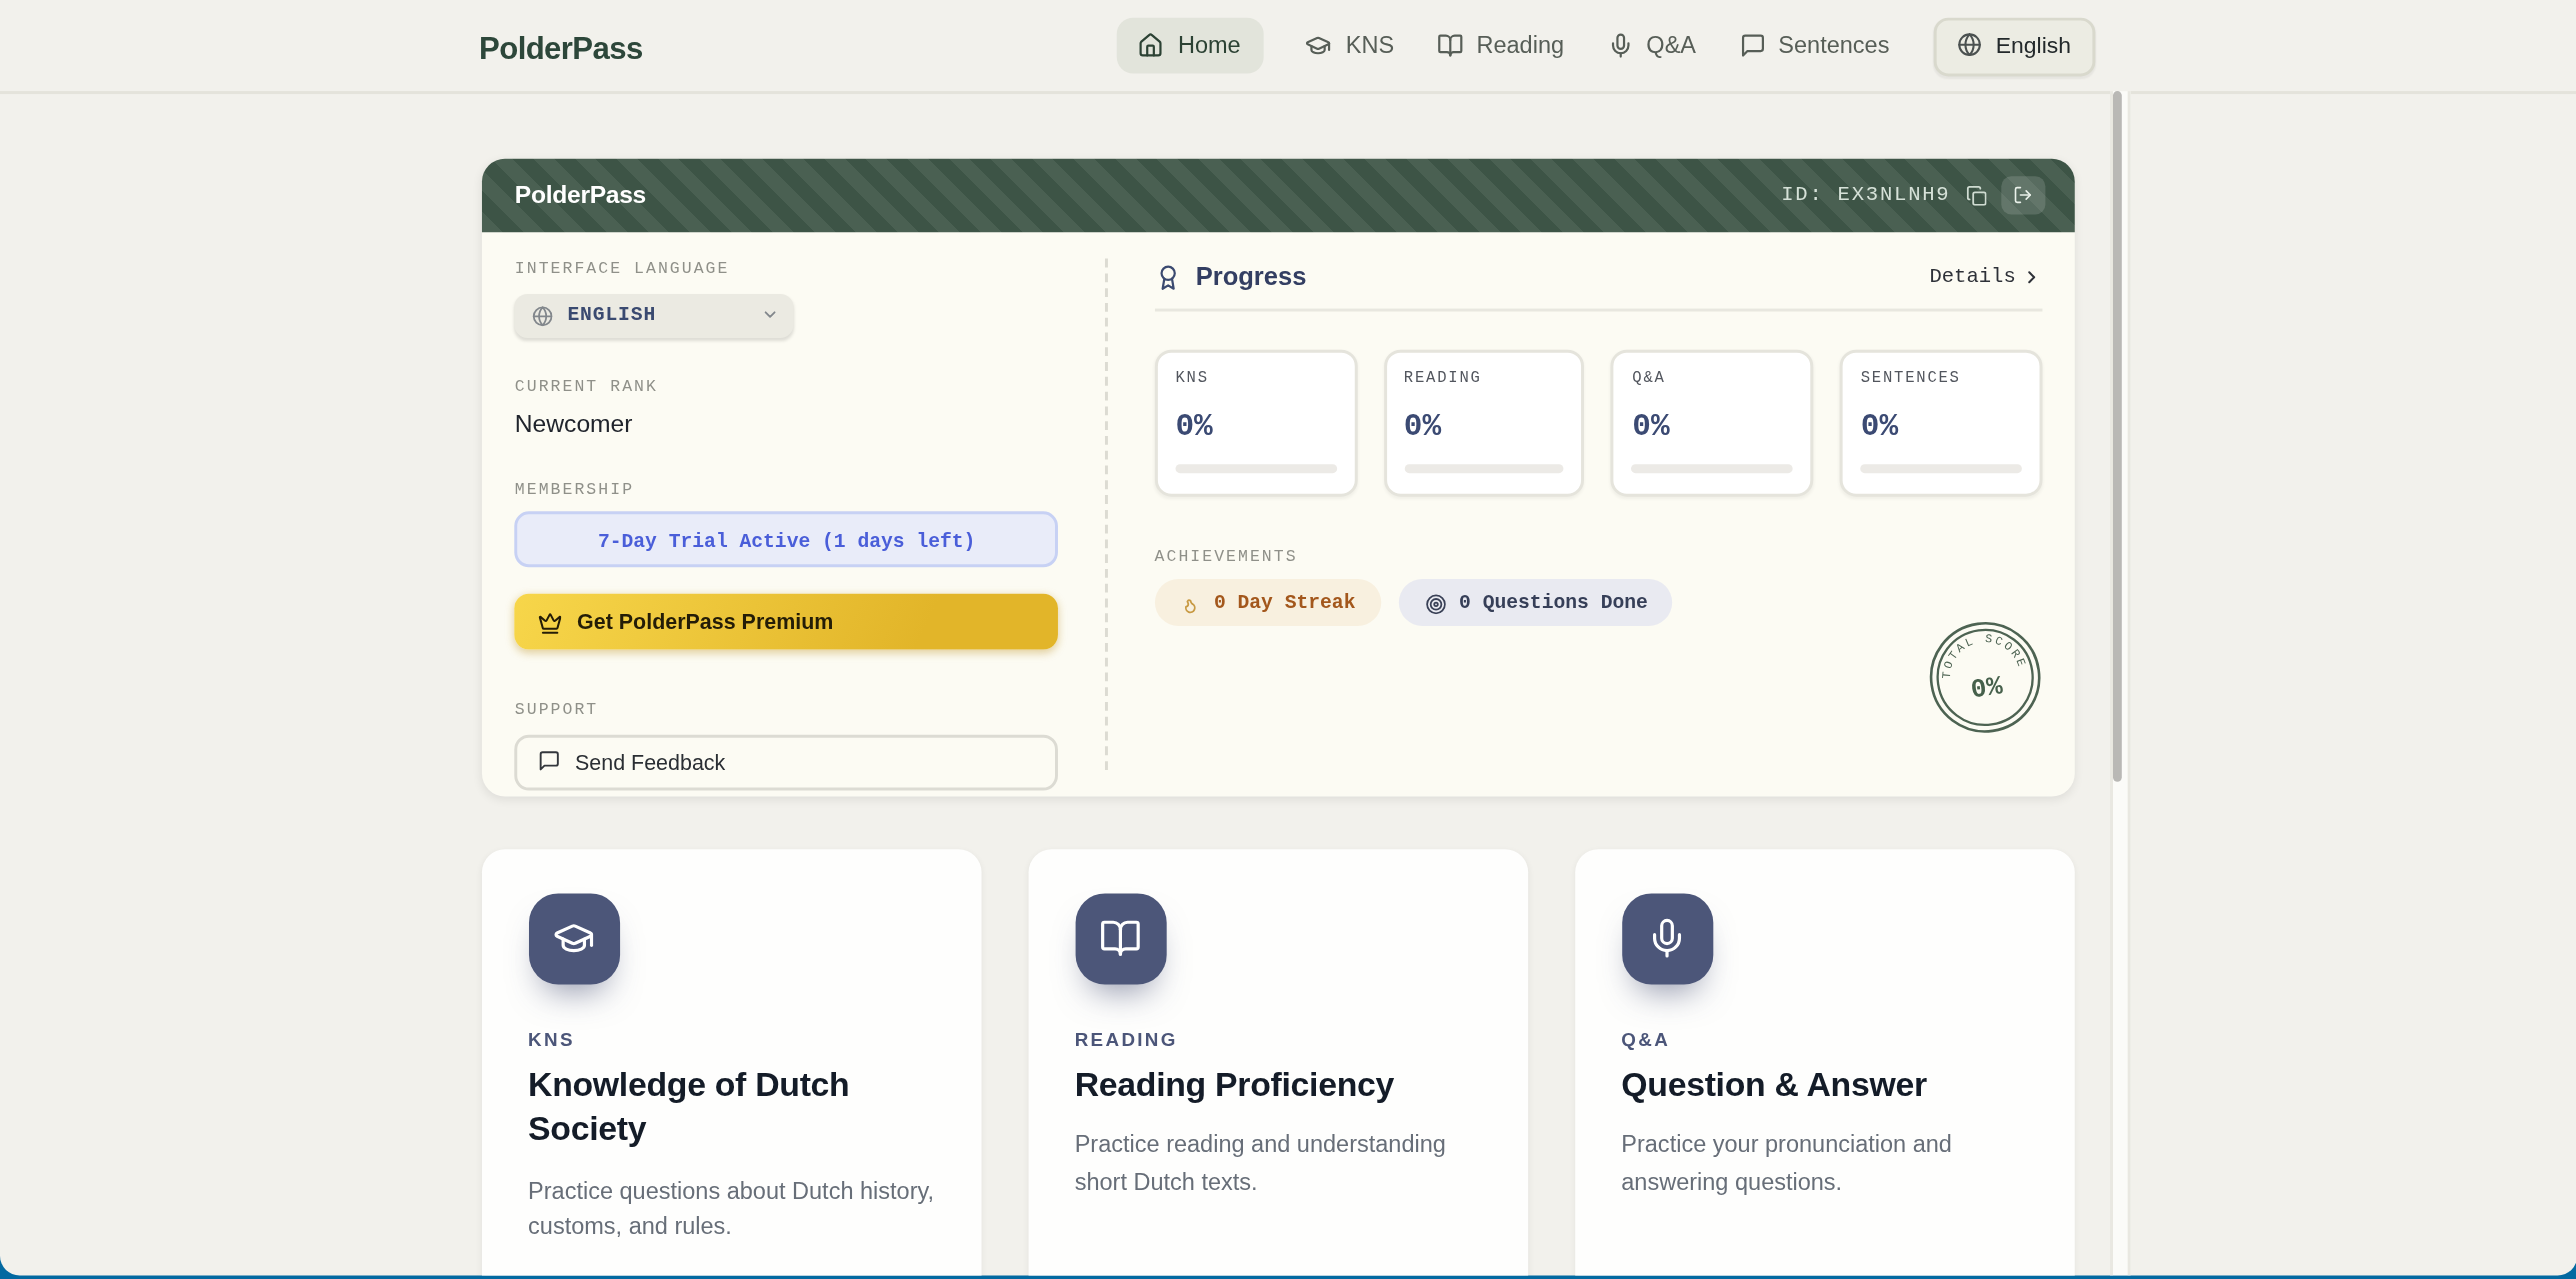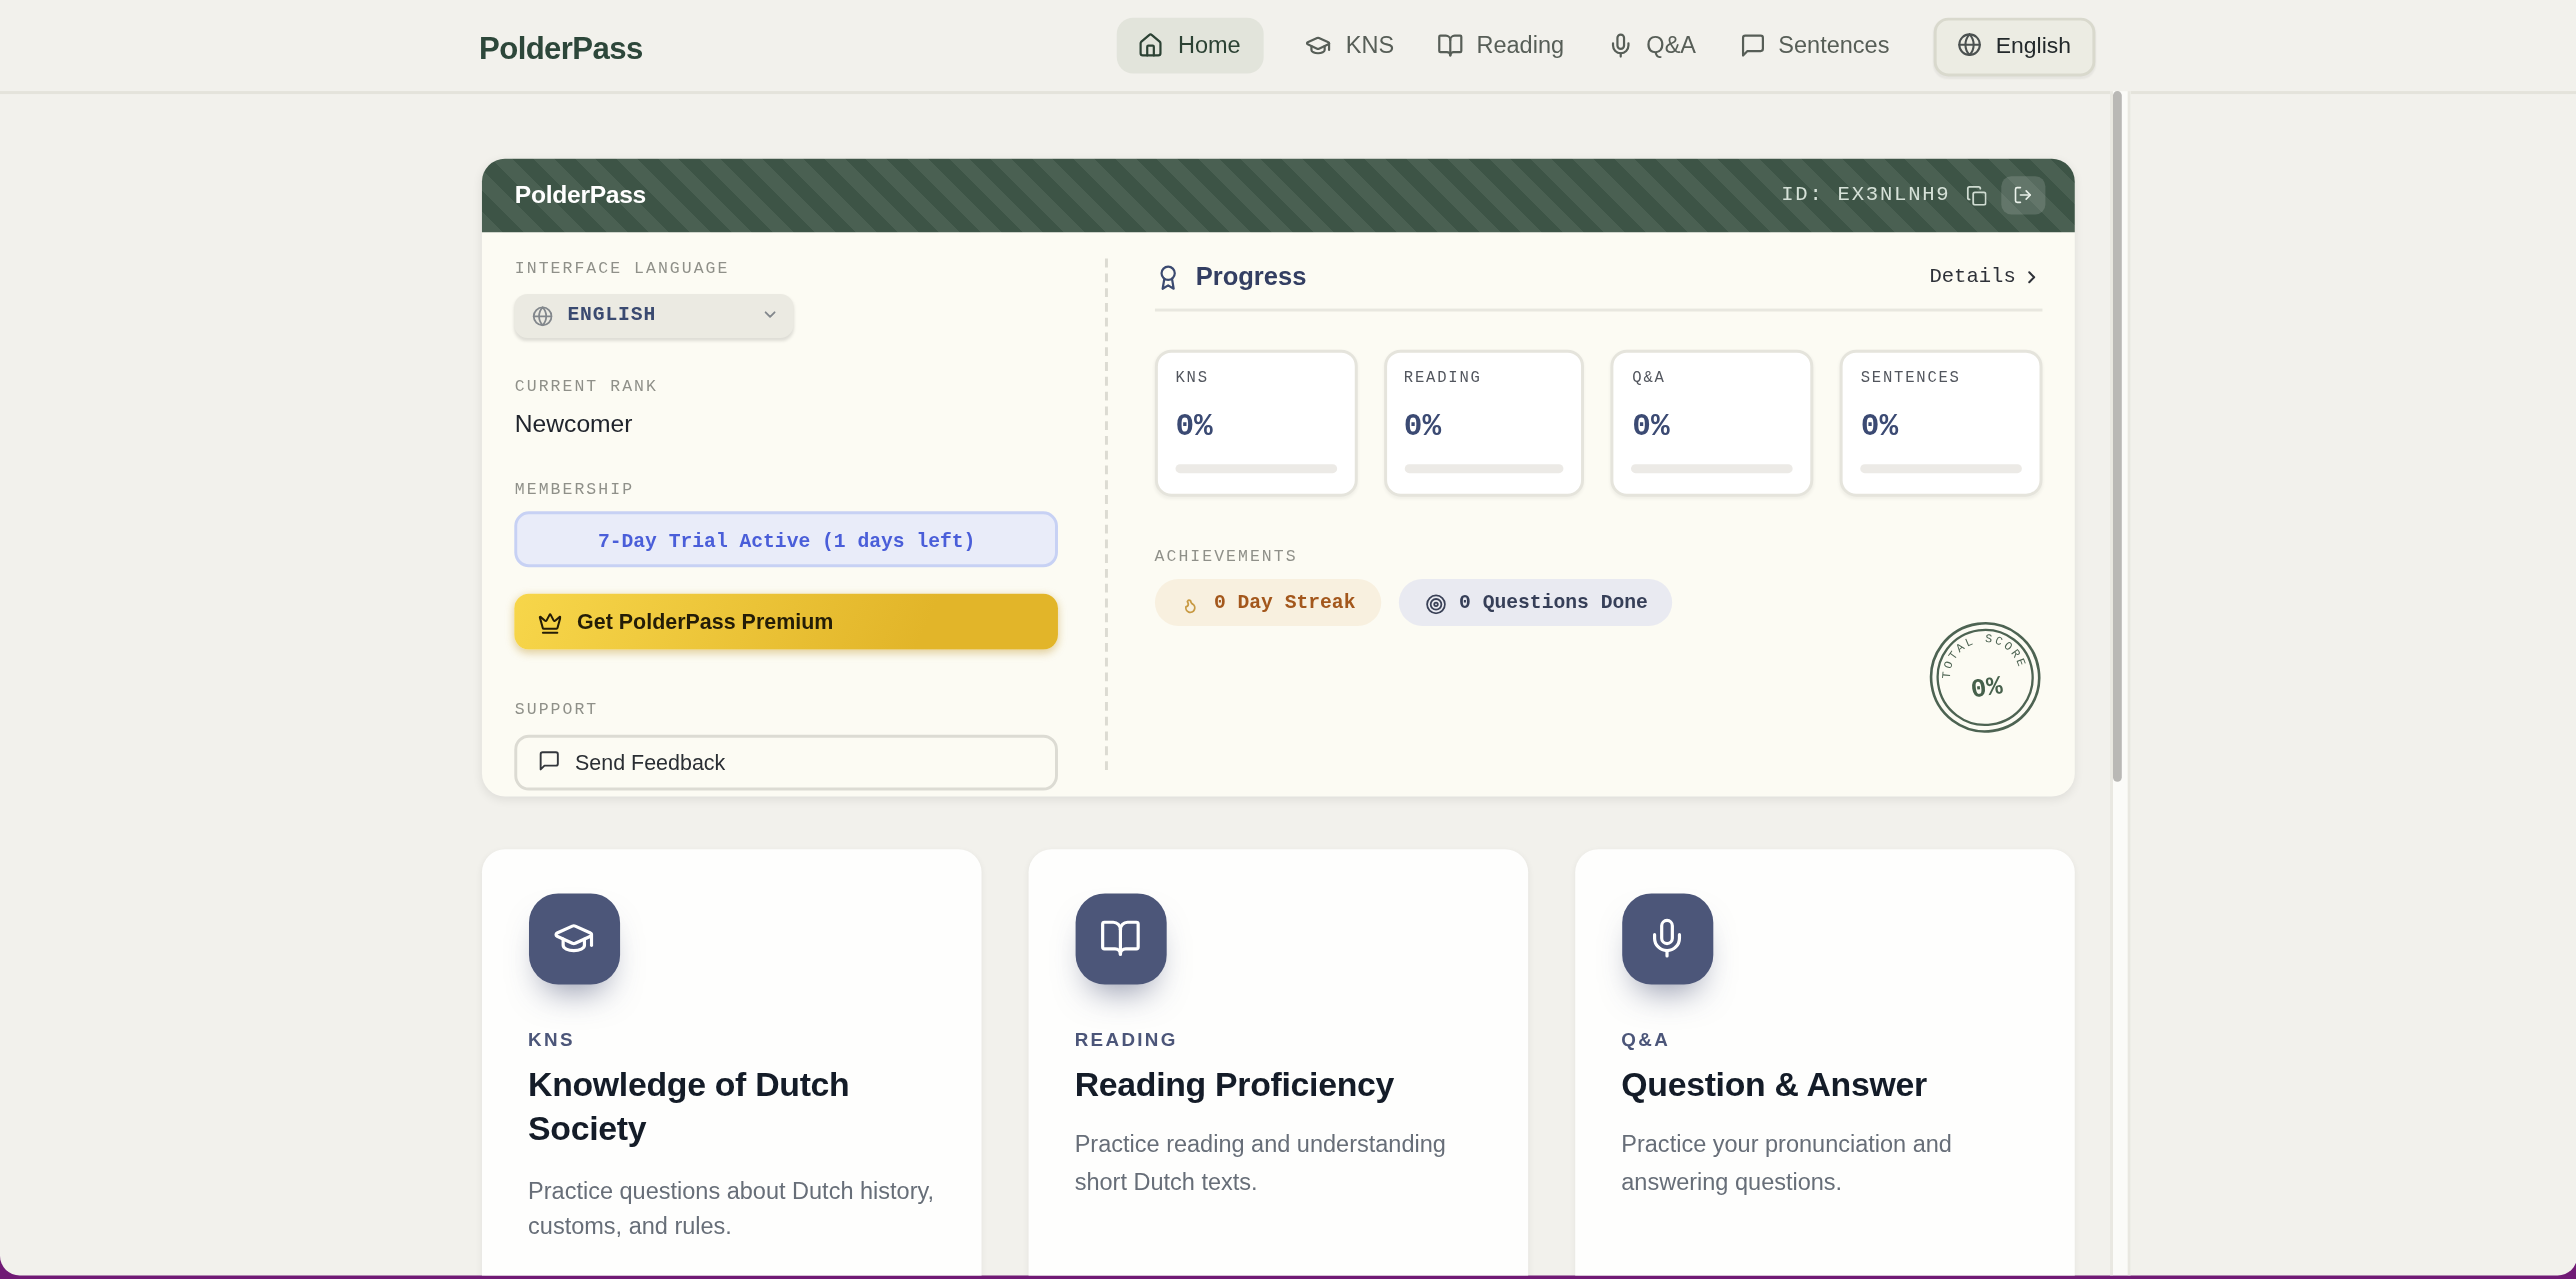--- a/index.html
+++ b/index.html
@@ -1,16 +1,16 @@
 <!DOCTYPE html>
 <html style="font-size:9px"><head>
 <meta charset="utf-8">
 <style>
   html,body{margin:0;padding:0;background:#191919;width:2576px;height:1279px;overflow:hidden;}
-  .viewport{position:relative;width:2576px;height:1279px;background:#701a75;overflow:hidden;}
+  .viewport{position:relative;width:2576px;height:1279px;background:#0369a1;overflow:hidden;}
   .stage{
     position:absolute;left:0;top:0;width:877px;height:434px;
     background:#f2f1ec;border-radius:0 0 6.7px 6.7px;overflow:hidden;
     transform:scale(2.93877551);transform-origin:0 0;
     font-family:"Liberation Sans",sans-serif;
   }
   .mono{font-family:"Liberation Mono",monospace;}
 
   
   .nav{height:31px;display:flex;align-items:center;border-bottom:0.6px solid #e4e3db;}

